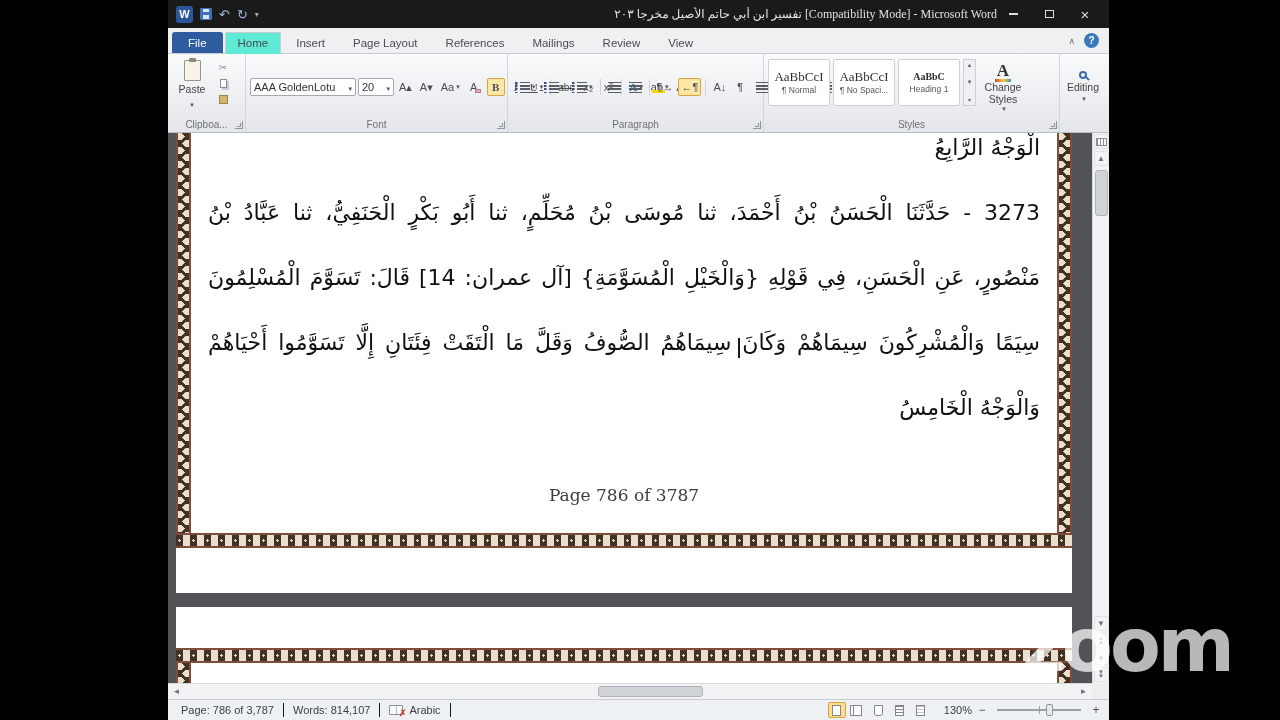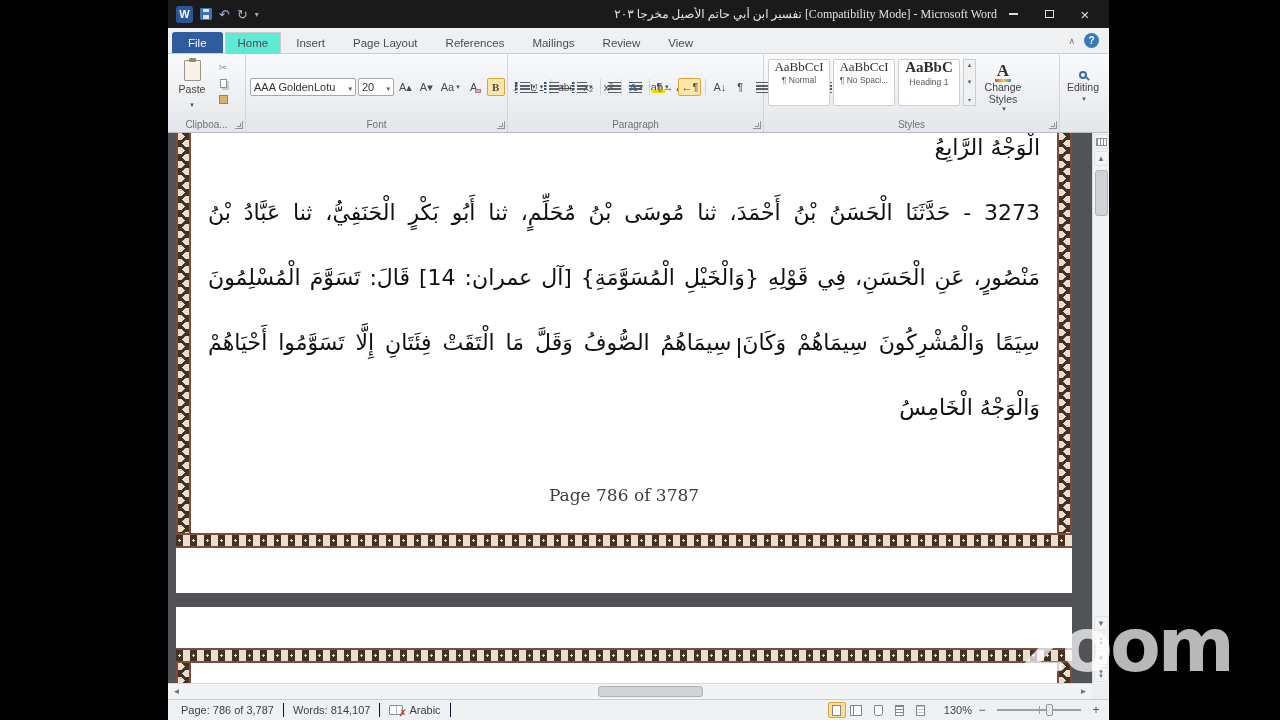--- a/index.html
+++ b/index.html
@@ -55,23 +55,23 @@
 .ital{font-style:italic;font-family:"Liberation Serif",serif}
 .und{text-decoration:underline;font-family:"Liberation Serif",serif}
 .strike{text-decoration:line-through;font-size:10px}
 .fx{color:#2f6fb0;font-family:"Liberation Serif",serif;font-weight:bold;text-shadow:0 0 2px #9ec4e8}
 .bar{position:absolute;left:3px;right:6px;bottom:2px;height:3px;font-style:normal}
 .hlbar{background:#f3d400}.fcbar{background:#c00000}
 .eraser{position:absolute;right:1px;bottom:2px;width:6px;height:4px;background:#e8a7b8;border:1px solid #b0788a}
 .icbul{width:15px;height:11px;background-image:repeating-linear-gradient(to bottom,#5a5f66 0 1.5px,transparent 1.5px 3.2px),repeating-linear-gradient(to bottom,#39507c 0 2px,transparent 2px 3.2px);background-size:10px 100%,2.5px 100%;background-position:right top,left top;background-repeat:no-repeat,no-repeat}
 .iclines{width:13px;height:11px;background-image:repeating-linear-gradient(to bottom,#5a5f66 0 1.5px,transparent 1.5px 3.2px)}
 .icshade{width:12px;height:10px;background:linear-gradient(135deg,#e8c97a 0 55%,#b8742f 55%);border:1px solid #98743c}
-.card{width:62px;height:47px;background:#fff;border:1px solid #ccd0d4;border-radius:2px;display:flex;flex-direction:column;align-items:center;gap:2px;margin-right:3px;margin-top:2px}
+.card{width:62px;height:47px;background:#fff;border:1px solid #ccd0d4;border-radius:2px;display:flex;flex-direction:column;align-items:center;justify-content:center;gap:2px;margin-right:3px;margin-top:2px}
 .card .prev{font-family:"Liberation Serif",serif;font-size:13px;color:#2f2f2f;line-height:1}
-.card.h1 .prev{font-size:15px;font-weight:bold}
+.card.h1 .prev{font-size:10px;font-weight:bold}
 .card .nm{font-size:8.5px;color:#555;white-space:nowrap}
 .stylescroll{width:13px;height:47px;display:flex;flex-direction:column;justify-content:space-between;align-items:center;padding:2px 0;border:1px solid #ccd0d4;background:#eef0f2;margin-top:2px;font-size:6px;color:#666}
 .chgstyles{width:54px;display:flex;flex-direction:column;align-items:center;justify-content:center;font-size:10.5px;color:#444}
 .icchg{font-family:"Liberation Serif",serif;font-size:17px;font-weight:bold;color:#333;position:relative;line-height:1;margin-bottom:2px}
 .icchg::after{content:"";position:absolute;left:-2px;right:-2px;bottom:-3px;height:3px;background:linear-gradient(90deg,#c44,#fc3,#49a)}
 .editingcol{width:44px;display:flex;flex-direction:column;align-items:center;justify-content:center;font-size:10.5px;color:#444;gap:2px}
 .icfind{width:8px;height:8px;border:2px solid #3b6ca8;border-radius:50%;position:relative}
 .icfind::after{content:"";position:absolute;width:6px;height:2px;background:#3b6ca8;right:-5px;bottom:-2px;transform:rotate(45deg)}
 
 .docarea{position:absolute;top:133px;left:0;right:0;height:550px;background:#515356;overflow:hidden}

